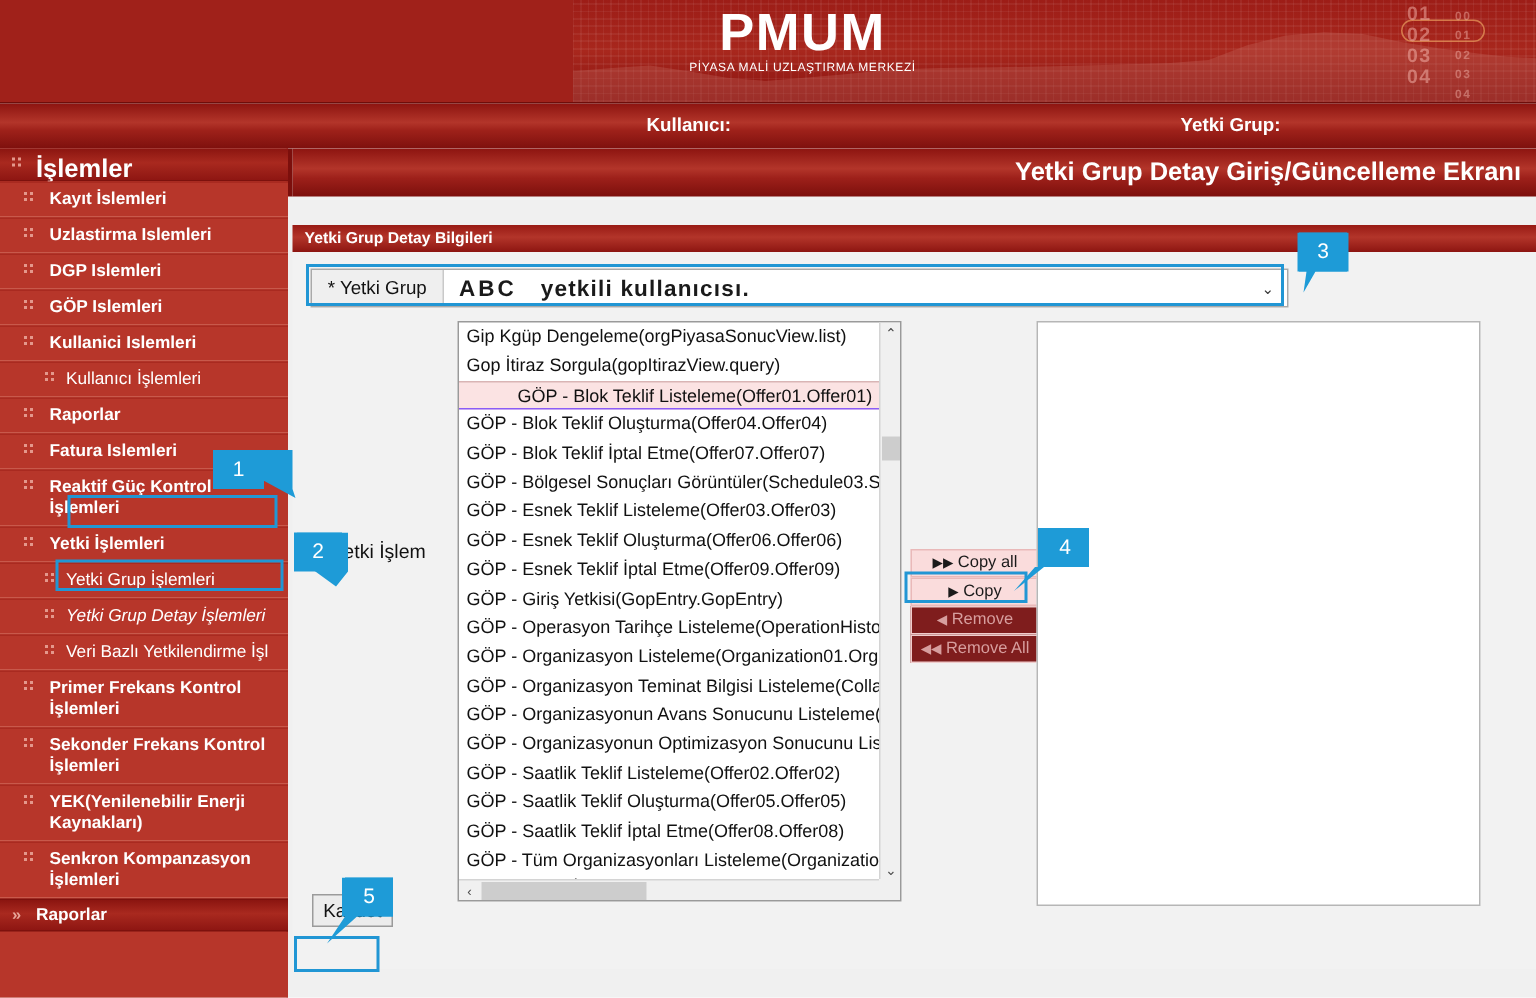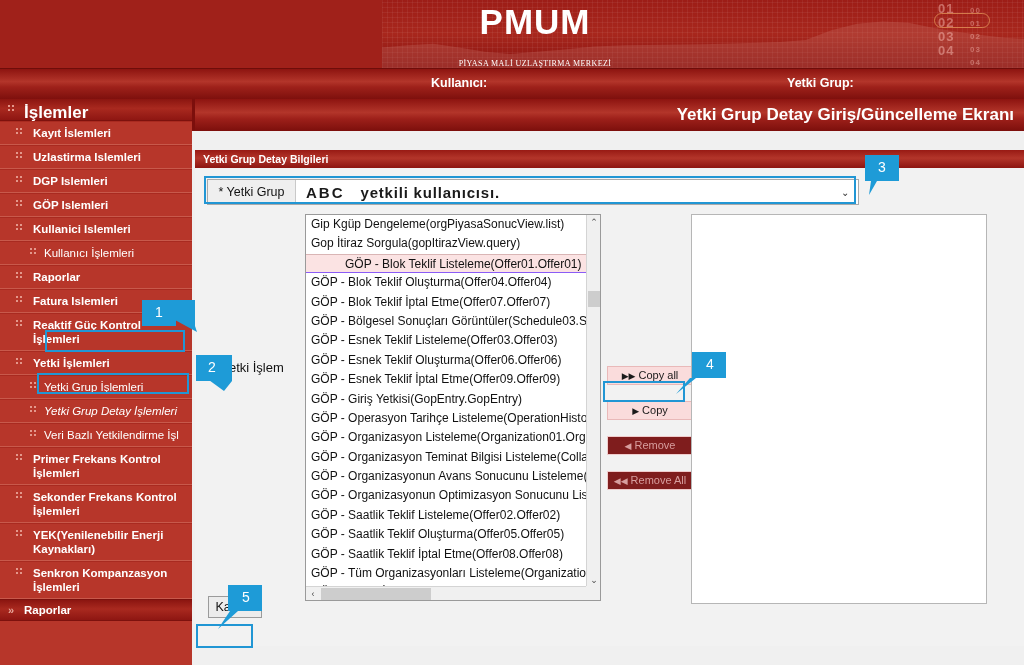--- a/index.html
+++ b/index.html
@@ -42,22 +42,22 @@
   }
   .pmum-logo {
     position: absolute; left: 440px; top: 4px; width: 190px; text-align: center;
     color: #ffffff; pointer-events: none;
   }
   .pmum-logo .pm-main {
     font-size: 35px; font-weight: bold; letter-spacing: 1px; line-height: 36px;
     font-family: "Liberation Sans", sans-serif;
   }
   .pmum-logo .pm-sub {
-    font-size: 8px; letter-spacing: 0.4px; line-height: 10px; margin-top: 19px;
-    font-family: Liberation Serif, serif;
+    font-size: 8px; letter-spacing: 0.4px; line-height: 10px; margin-top: 0;
+    font-family: Liberation Sans, sans-serif;
   }
   .dial-numbers {
     position: absolute; right: 18px; top: 2px; width: 70px; height: 64px;
     color: rgba(255,200,190,0.45); font-size: 13px; font-weight: bold;
     line-height: 14px; letter-spacing: 1px; text-align: left;
   }
   .dial-numbers .col-b {
     position: absolute; left: 34px; top: 2px; font-size: 8px; line-height: 13px;
     color: rgba(255,200,190,0.40);
   }
@@ -219,21 +219,21 @@
   }
   .corner-box {
     position: absolute; right: 0; bottom: 0; width: 14px; height: 14px; background: #f0f0f0;
   }
 
   
   .mid-buttons {
     position: absolute; left: 412px; top: 153px; width: 86px;
   }
   .xbtn {
-    width: 86px; height: 19px; margin-bottom: 16px;
+    width: 86px; height: 19px; margin-bottom: 0;
     background: #fadcdc; border: 1px solid #e9b9b9;
     font-size: 11px; color: #1a1a1a; text-align: center;
     line-height: 17px; font-family: "Liberation Sans", sans-serif;
   }
   .xbtn.disabled { color: #d79e9e; background: #7f1d1d; border-color: #f0cccc; }
   .xbtn .gly { font-size: 9px; margin-right: 3px; }
 
   
   .listbox-right {
     position: absolute; left: 496px; top: 1px; width: 296px; height: 390px;

